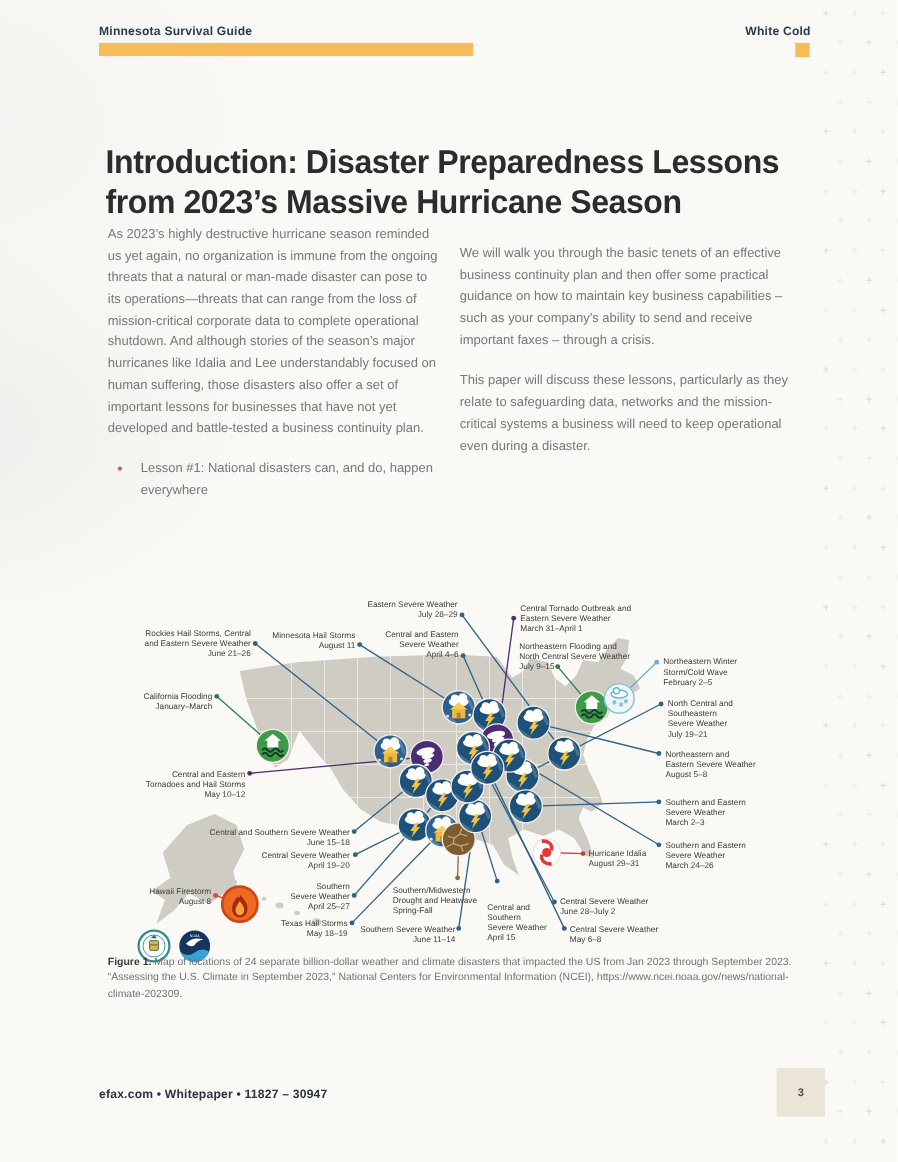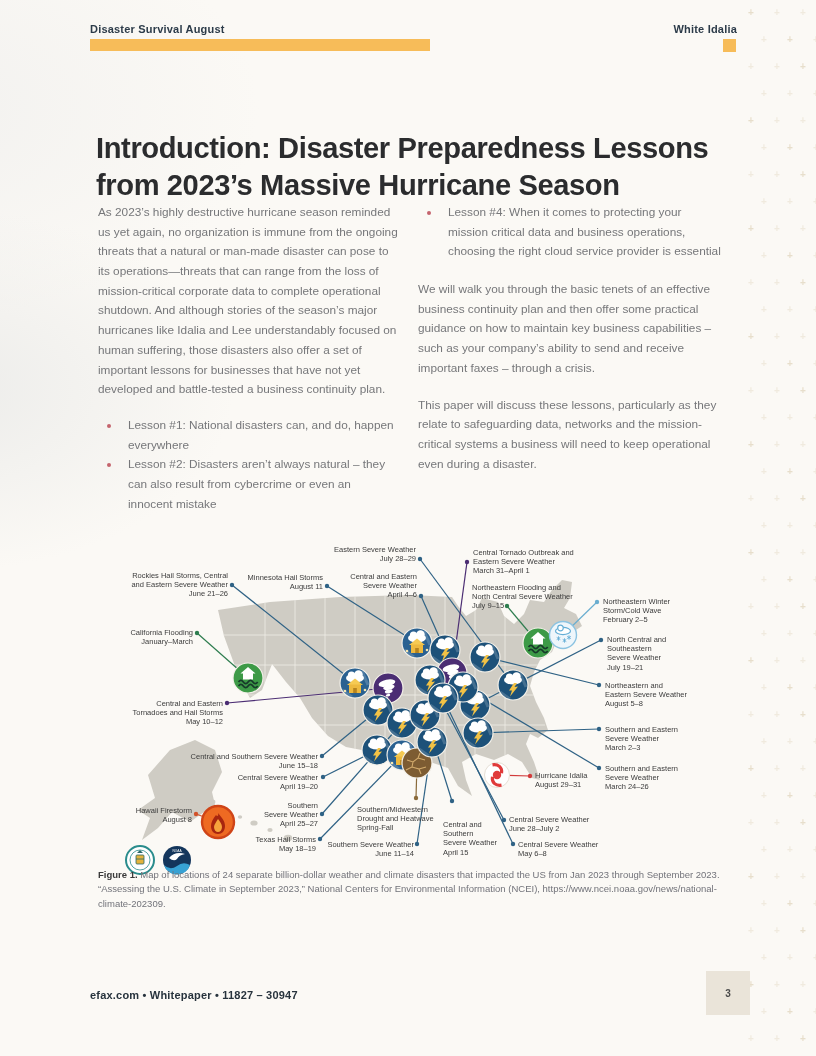--- a/index.html
+++ b/index.html
@@ -152,38 +152,36 @@
       <span class="plus" style="left: 36px; top: 980px; opacity: 0.5;">+</span>
       <span class="plus" style="left: 62px; top: 980px; opacity: 0.5;">+</span>
       <span class="plus" style="left: 23px; top: 1007px; opacity: 0.5;">+</span>
       <span class="plus" style="left: 49px; top: 1007px; opacity: 0.95;">+</span>
       <span class="plus" style="left: 75px; top: 1007px; opacity: 0.5;">+</span>
       <span class="plus" style="left: 10px; top: 1034px; opacity: 0.5;">+</span>
       <span class="plus" style="left: 36px; top: 1034px; opacity: 0.5;">+</span>
       <span class="plus" style="left: 62px; top: 1034px; opacity: 0.95;">+</span>
     </div>
 
-  <div class="header-left">Disaster Survival August</div>
-  <div class="header-right">White Idalia</div>
+  <div class="header-left">Minnesota Survival Guide</div>
+  <div class="header-right">White Cold</div>
   <div class="orange-bar"></div>
   <div class="orange-square"></div>
 
   <h1 class="title">Introduction: Disaster Preparedness Lessons from 2023’s Massive Hurricane Season</h1>
 
   <div class="col-left">
     <p class="body-text">As 2023’s highly destructive hurricane season reminded us yet again, no organization is immune from the ongoing threats that a natural or man-made disaster can pose to its operations—threats that can range from the loss of mission-critical corporate data to complete operational shutdown. And although stories of the season’s major hurricanes like Idalia and Lee understandably focused on human suffering, those disasters also offer a set of important lessons for businesses that have not yet developed and battle-tested a business continuity plan.</p>
     <ul class="lesson-list">
         <li class="lesson"><span class="dot"></span><span>Lesson #1: National disasters can, and do, happen everywhere</span></li>
-        <li class="lesson"><span class="dot"></span><span>Lesson #2: Disasters aren’t always natural – they can also result from cybercrime or even an innocent mistake</span></li>
       </ul>
   </div>
 
   <div class="col-right">
     <ul class="lesson-list">
-        <li class="lesson"><span class="dot"></span><span>Lesson #4: When it comes to protecting your mission critical data and business operations, choosing the right cloud service provider is essential</span></li>
       </ul>
     <div class="rc-paras">
       <p class="body-text">We will walk you through the basic tenets of an effective business continuity plan and then offer some practical guidance on how to maintain key business capabilities – such as your company’s ability to send and receive important faxes – through a crisis.</p>
       <p class="body-text">This paper will discuss these lessons, particularly as they relate to safeguarding data, networks and the mission-critical systems a business will need to keep operational even during a disaster.</p>
     </div>
   </div>
 
   <div class="figure-wrap">
     <svg id="map-svg" width="640" height="368" viewBox="0 0 640 368">
       <defs>

